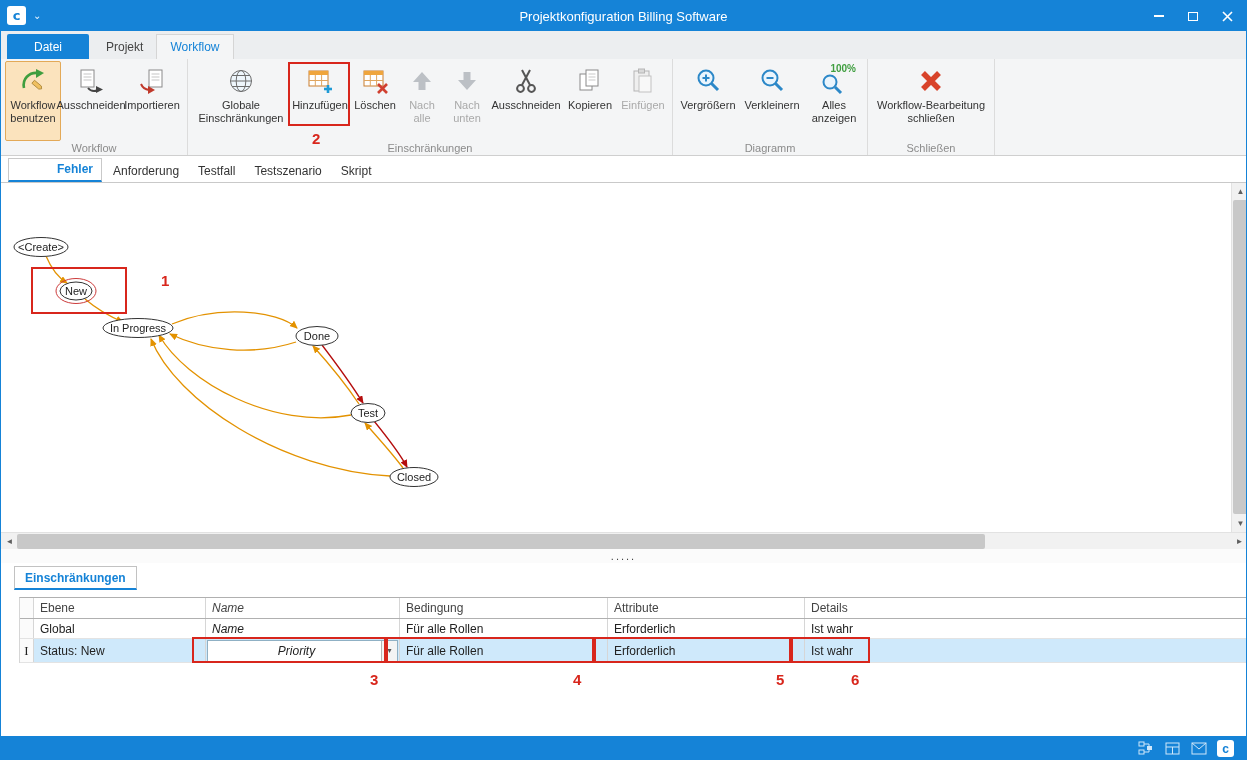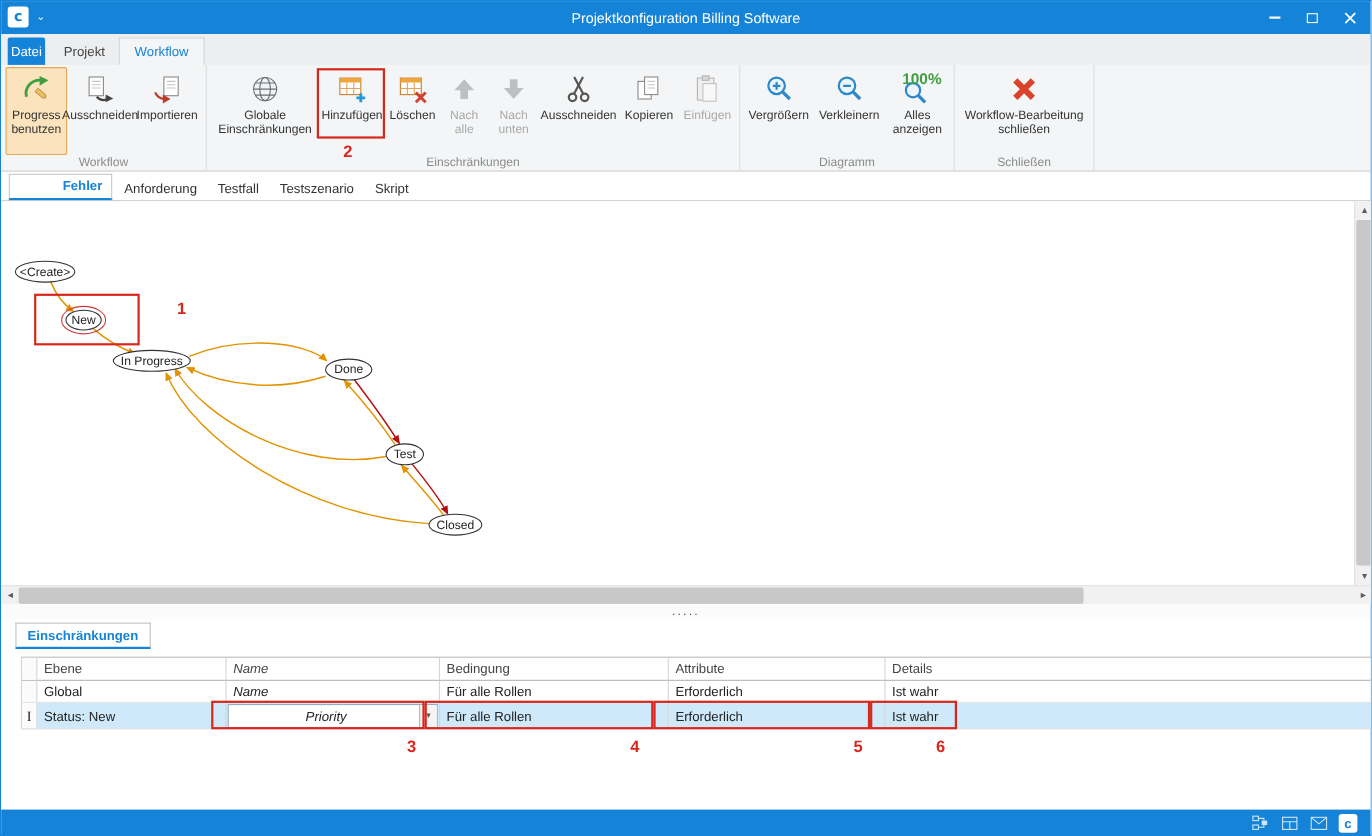--- a/index.html
+++ b/index.html
@@ -13,33 +13,33 @@
   .applogo{width:19px;height:19px;background:#fff;border-radius:3px;color:#1583d7;font-weight:bold;display:flex;align-items:center;justify-content:center;font-size:13px;font-family:"DejaVu Sans",sans-serif;}
   .qat-chevron{font-size:10px;color:#e8f4ff;}
   .wtitle{position:absolute;left:0;right:0;top:0;height:30px;display:flex;align-items:center;justify-content:center;font-size:13px;color:#fff;}
   .wincontrols{position:absolute;right:2px;top:0;height:30px;display:flex;align-items:center;}
   .winbtn{width:34px;height:30px;display:flex;align-items:center;justify-content:center;}
   .ic-min{width:10px;height:2px;background:#fff;}
   .ic-max{width:10px;height:9px;border:1.5px solid #fff;}
 
   
   .tabrow{position:absolute;left:0;top:30px;width:100%;height:28px;background:#eceef0;display:flex;align-items:flex-end;padding-left:6px;}
-  .tab-datei{height:25px;padding:0 3px;background:#1583d7;color:#fff;display:flex;align-items:center;border-radius:2px 2px 0 0;margin-right:4px;}
+  .tab-datei{height:25px;padding:0 27px;background:#1583d7;color:#fff;display:flex;align-items:center;border-radius:2px 2px 0 0;margin-right:4px;}
   .rtab{height:25px;padding:0 13px;display:flex;align-items:center;color:#444;}
   .rtab.active{background:#f4f5f6;color:#1583d7;border:1px solid #d5d5d5;border-bottom:none;}
 
   
   .ribbon{position:absolute;left:0;top:58px;width:100%;height:97px;background:#f4f5f6;border-bottom:1px solid #cfcfcf;display:flex;}
   .rgroup{position:relative;height:100%;border-right:1px solid #dcdcdc;padding:2px 4px 15px 4px;display:flex;align-items:flex-start;}
   .rgroup-label{position:absolute;left:0;right:0;bottom:1px;text-align:center;font-size:11px;color:#8b8b8b;}
   .rbtn{height:80px;display:flex;flex-direction:column;align-items:center;padding-top:3px;font-size:11px;color:#333;text-align:center;line-height:1.15;border:1px solid transparent;border-radius:2px;}
   .rbtn .ricon{position:relative;width:32px;height:32px;display:flex;align-items:center;justify-content:center;margin-bottom:2px;flex:none;}
   .rbtn.disabled{color:#a9a9a9;}
   .rbtn.checked{background:#fbe3bd;border-color:#e3a957;}
-  .badge100{position:absolute;top:-2px;right:-6px;color:#3f9e3f;font-size:14px;font-weight:bold;}
+  .badge100{position:absolute;top:-2px;right:-6px;color:#3f9e3f;font-size:10px;font-weight:bold;}
 
   
   .doctabs{position:absolute;left:0;top:156px;width:100%;height:26px;background:#fff;border-bottom:1px solid #c9c9c9;display:flex;align-items:flex-end;padding-left:7px;gap:3px;}
   .dtab{padding:3px 8px 4px;color:#333;}
   .dtab.active{color:#1583d7;border:1px solid #c9c9c9;border-bottom:2px solid #1583d7;background:#fff;font-weight:bold;padding-left:48px;}
 
   
   .canvas{position:absolute;left:0;top:182px;width:1247px;height:366px;background:#fff;}
   .diagram{position:absolute;left:0;top:0;}
   .vscroll{position:absolute;right:0;top:0;width:17px;height:349px;background:#f1f1f1;border-left:1px solid #e2e2e2;}
@@ -121,21 +121,21 @@
 
     <div class="rgroup">
       <div class="rbtn checked" style="width:56px">
         <span class="ricon">
           <svg width="28" height="28" viewBox="0 0 28 28">
             <path d="M5 21 C3 12 10 5 19 6" fill="none" stroke="#3f9e3f" stroke-width="2.6"></path>
             <path d="M17 2 L25 6 L17 11 Z" fill="#3f9e3f"></path>
             <path d="M13 16 L22 16 L24 18 L22 20 L13 20 Z" fill="#f0c060" stroke="#a78436" stroke-width="0.8" transform="rotate(40 18 18)"></path>
           </svg>
         </span>
-        <span>Progress benutzen</span>
+        <span>Workflow benutzen</span>
       </div>
       <div class="rbtn" style="width:60px">
         <span class="ricon">
           <svg width="28" height="28" viewBox="0 0 28 28">
             <rect x="4" y="3" width="13" height="17" fill="#fff" stroke="#8a8a8a"></rect>
             <line x1="6.5" y1="7" x2="14.5" y2="7" stroke="#c5c5c5"></line>
             <line x1="6.5" y1="10" x2="14.5" y2="10" stroke="#c5c5c5"></line>
             <line x1="6.5" y1="13" x2="14.5" y2="13" stroke="#c5c5c5"></line>
             <path d="M11 21 C13 23.5 16.5 24.5 20 23.5" fill="none" stroke="#444" stroke-width="2"></path>
             <path d="M19 19 L26 22.5 L19 26 Z" fill="#444"></path>

